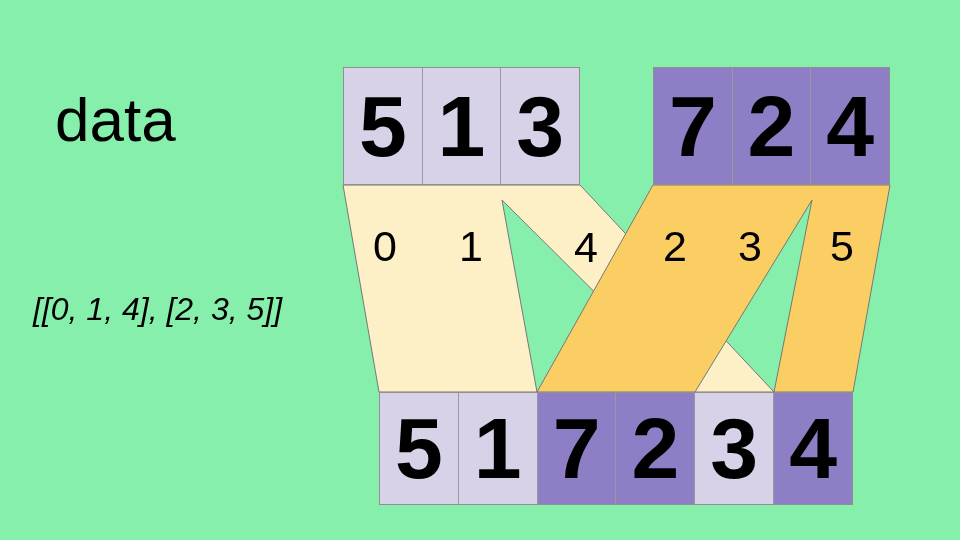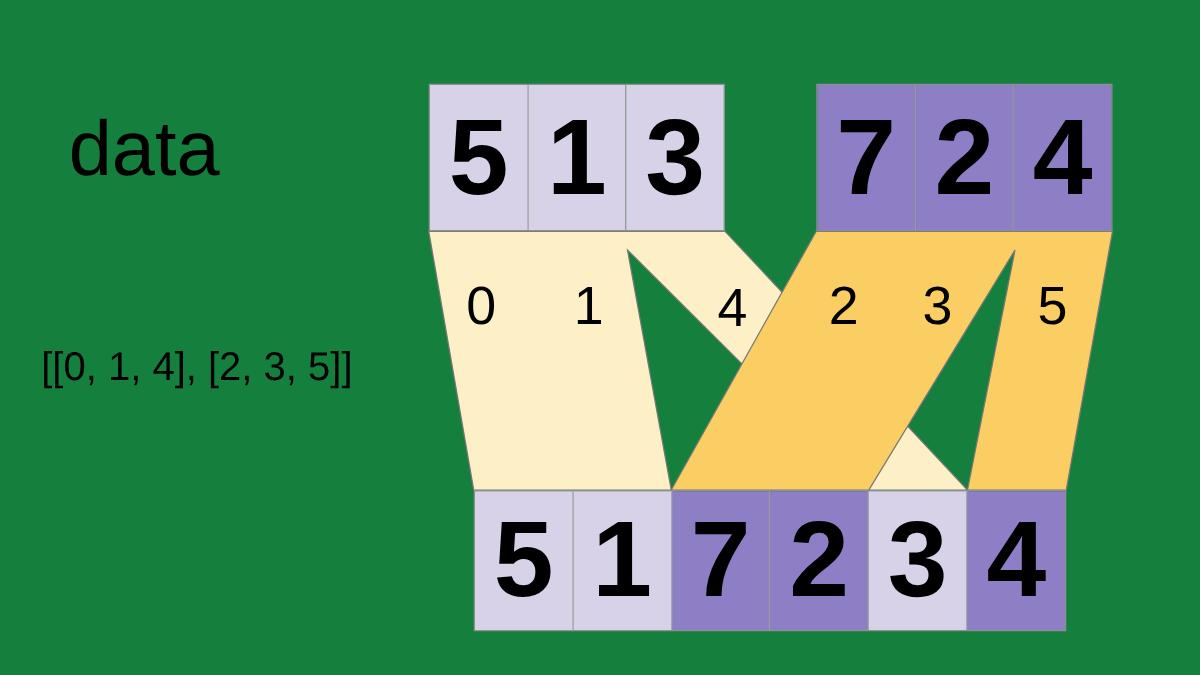--- a/index.html
+++ b/index.html
@@ -1,20 +1,20 @@
 <!DOCTYPE html>
 <html><head>
 <meta charset="utf-8">
 <style>
   html, body { margin: 0; padding: 0; background: #ffffff; }
   .canvas {
     position: relative;
     width: 960px;
     height: 540px;
-    background: #15803d;
+    background: #86efac;
     font-family: "Liberation Sans", sans-serif;
     overflow: hidden;
   }
   .bands-svg { position: absolute; left: 0; top: 0; }
   .label {
     position: absolute;
     font-size: 62px;
     line-height: 1.1;
     color: #000000;
     white-space: nowrap;
@@ -57,21 +57,21 @@
 <body>
 
 <div class="canvas">
 
   <svg class="bands-svg" width="960" height="540" viewBox="0 0 960 540">
     <polygon points="343,185 580,185 774,392 695,392 502,200 537,392 379,392" stroke="#777777" stroke-width="1" fill="#fdf0c7"></polygon>
     <polygon points="653,185 890,185 853,392 774,392 812,200 695,392 537,392" stroke="#777777" stroke-width="1" fill="#fbce64"></polygon>
   </svg>
 
   <div class="label" style="left:55px; top:86px;">data</div>
-  <div class="sub-label" style="left:33px; top:276px;">[[0, 1, 4], [2, 3, 5]]</div>
+  <div class="sub-label" style="left:33px; top:292px;font-style:italic;">[[0, 1, 4], [2, 3, 5]]</div>
 
   <div class="cellrow" style="left:343px; top:67px; width:237px; height:118px;">
     <div class="cell light">5</div>
     <div class="cell light">1</div>
     <div class="cell light">3</div>
   </div>
 
   <div class="cellrow" style="left:653px; top:67px; width:237px; height:118px;">
     <div class="cell dark">7</div>
     <div class="cell dark">2</div>

